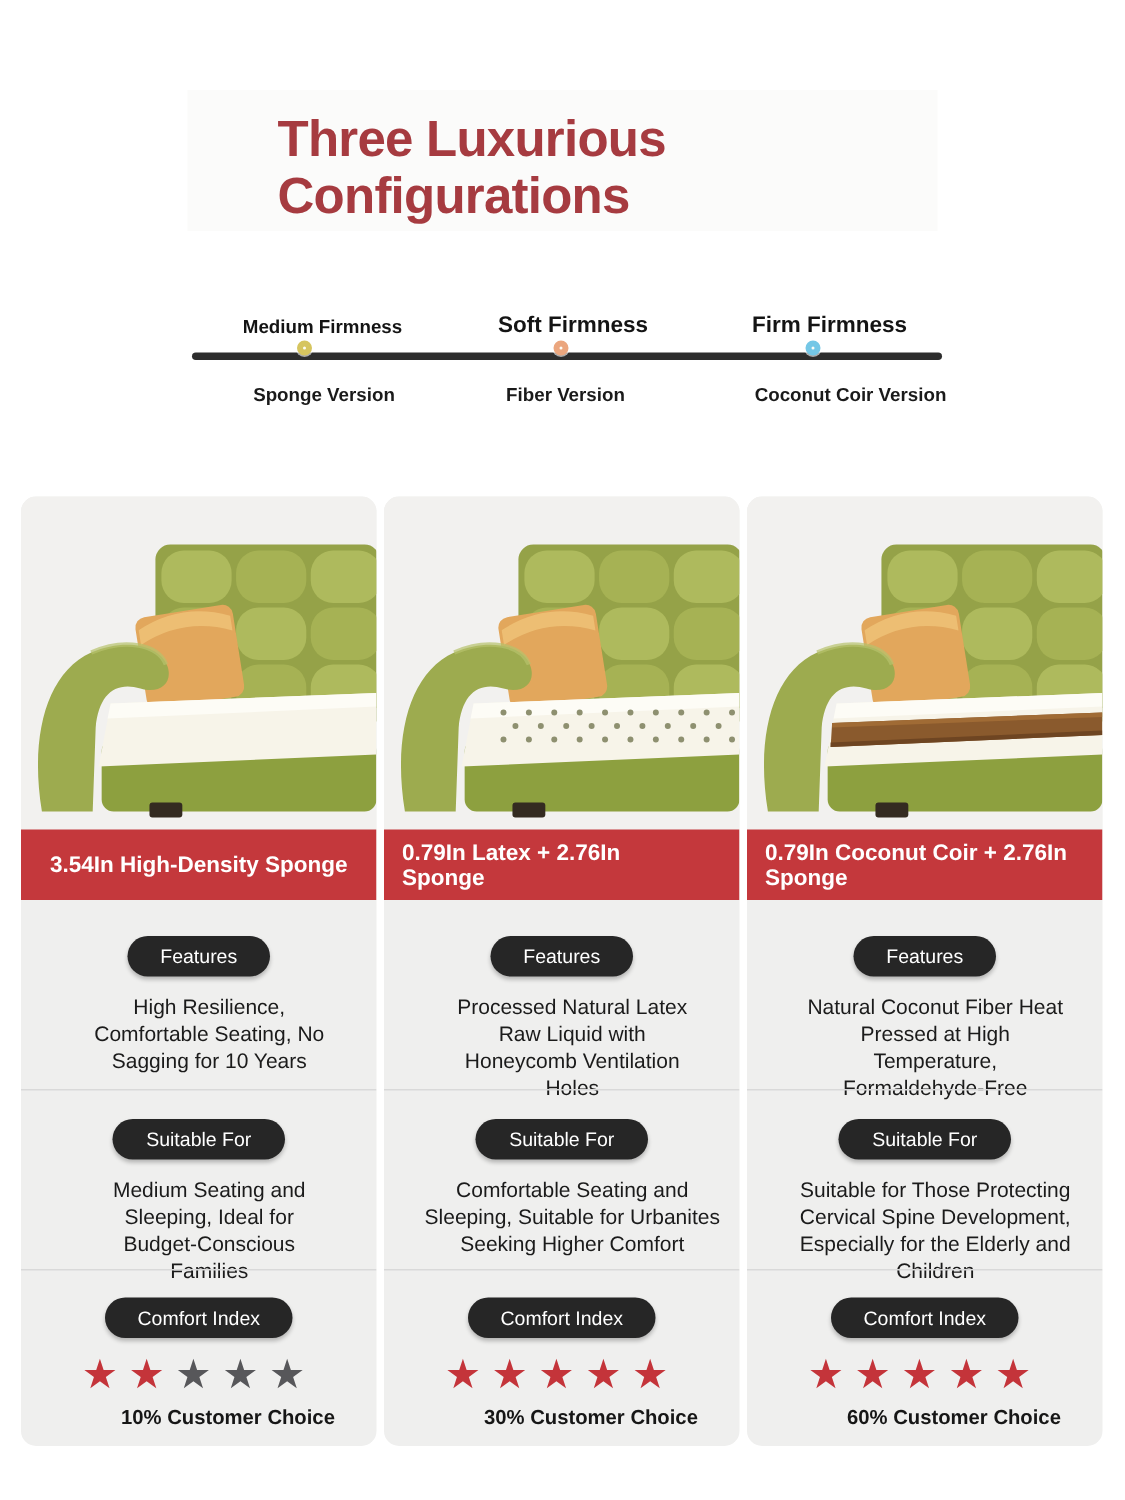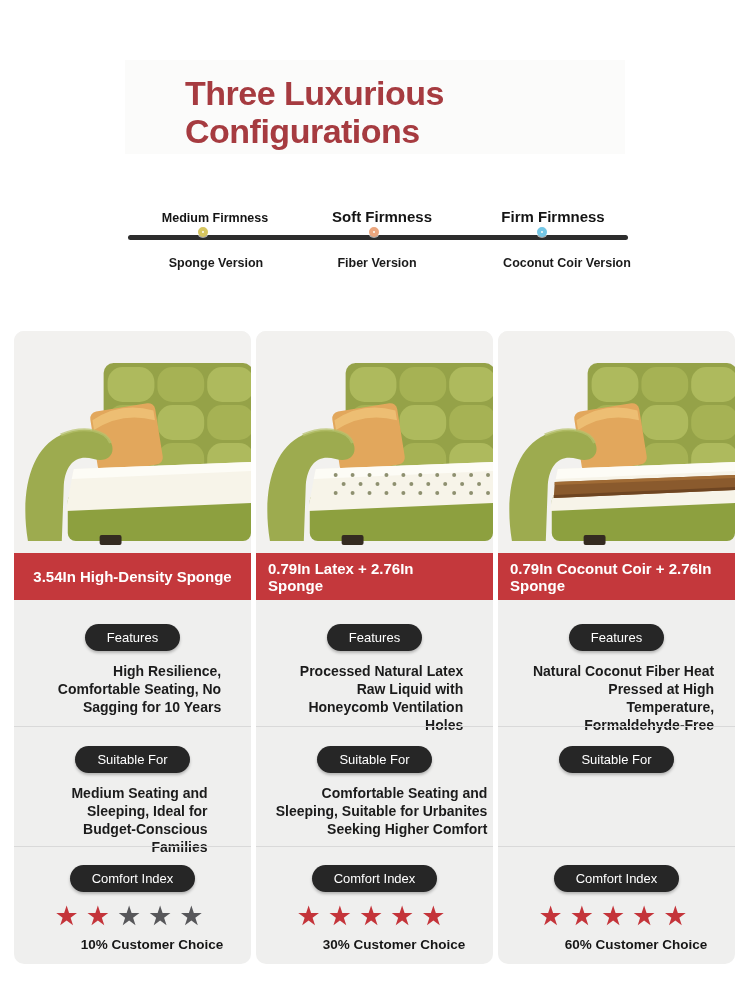--- a/index.html
+++ b/index.html
@@ -41,22 +41,22 @@
   .sect { text-align:center; }
   .sect-features { height:126px; padding-top:24px; }
   .sect-suitable { height:120px; padding-top:19px; border-top:1px solid #d9d9d9; }
   .sect-comfort  { height:118px; padding-top:18px; border-top:1px solid #d9d9d9; }
   .pill {
     display:inline-block; background:var(--pill-black,#262626); color:#fff;
     font-size:13px; padding:6px 22px; border-radius:15px;
     box-shadow:0 2px 3px rgba(0,0,0,.25);
   }
   .sect-text {
-    display:inline-block; text-align:right; white-space:pre-line;
-    font-size:14px; font-weight:bold; line-height:18px; color:#1b1b1b; margin-top:11px;margin-left:14px;
+    display:inline-block; text-align:center; white-space:pre-line;
+    font-size:14px; font-weight:normal; line-height:18px; color:#1b1b1b; margin-top:11px;margin-left:14px;
   }
   .stars { margin-top:9px; font-size:27px; line-height:30px; letter-spacing:7px; }
   .star.filled { color:var(--star-red,#c4343a); }
   .star.empty  { color:var(--star-gray,#57575a); }
   .choice { margin-top:6px; font-size:13.5px; font-weight:bold; color:#161616;padding-left:39px; }
 </style>
 </head>
 <body>
 
 <div class="page">
@@ -244,20 +244,24 @@
 Sponge</div>
       <div class="sect sect-features">
         <span class="pill">Features</span><br>
         <span class="sect-text">Natural Coconut Fiber Heat
 Pressed at High
 Temperature,
 Formaldehyde-Free</span>
       </div>
       <div class="sect sect-suitable">
         <span class="pill">Suitable For</span><br>
+        <span class="sect-text">Suitable for Those Protecting
+Cervical Spine Development,
+Especially for the Elderly and
+Children</span>
       </div>
       <div class="sect sect-comfort">
         <span class="pill">Comfort Index</span>
         <div class="stars"><span class="star filled">★</span><span class="star filled">★</span><span class="star filled">★</span><span class="star filled">★</span><span class="star filled">★</span></div>
         <div class="choice">60% Customer Choice</div>
       </div>
     </div>
 
   </div>
 </div>

